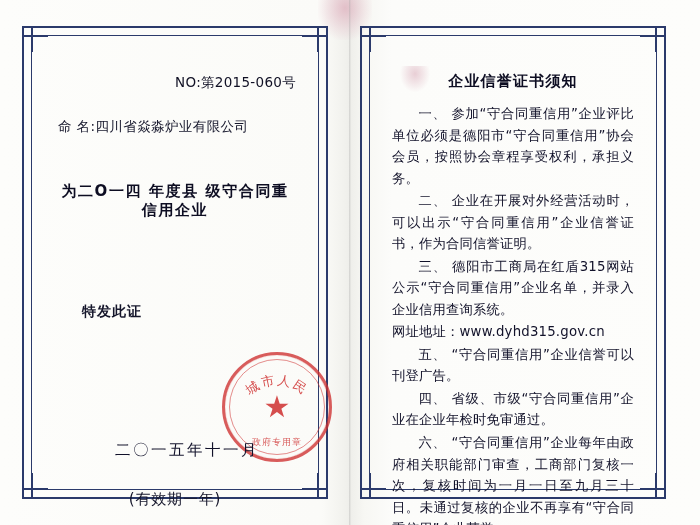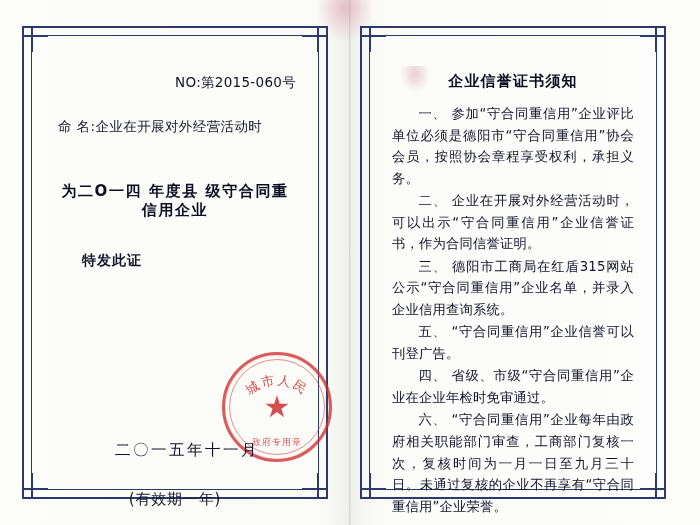--- a/index.html
+++ b/index.html
@@ -113,21 +113,21 @@
   }
   .cert-title {
     margin-top: 46px;
     font-size: 15px;
     font-weight: bold;
     letter-spacing: 1.6px;
     text-align: center;
     color: #0d0d22;
   }
   .cert-issue {
-    margin-top: 32px;
+    margin-top: 83px;
     font-size: 14px;
     font-weight: bold;
     letter-spacing: 1px;
     padding-left: 28px;
   }
   .seal-wrap {
     position: absolute;
     left: 168px;
     top: 290px;
     width: 110px;
@@ -254,21 +254,21 @@
           <span class="h"></span>
           <span class="v"></span>
         </div>
       <div class="corner c-br">
           <span class="h"></span>
           <span class="v"></span>
         </div>
 
       <div class="content">
         <div class="cert-no">NO:第2015-060号</div>
-        <div class="cert-name">命 名:企业在开展对外经营活动时</div>
+        <div class="cert-name">命 名:四川省焱淼炉业有限公司</div>
         <div class="cert-title">为二O一四 年度县 级守合同重信用企业</div>
         <div class="cert-issue">特发此证</div>
 
         <div class="seal-wrap">
           <div class="seal"></div>
           <div class="seal-inner-ring"></div>
           <svg class="seal-arc" viewBox="0 0 110 110">
             <defs>
               <path id="arcTop" d="M 18,62 A 38,38 0 0 1 92,62" fill="none"></path>
             </defs>
@@ -305,19 +305,20 @@
           <span class="h"></span>
           <span class="v"></span>
         </div>
 
       <div class="content">
         <div class="smudge2"></div>
         <div class="notice-title">企业信誉证书须知</div>
         <p class="notice-p">一、 参加“守合同重信用”企业评比单位必须是德阳市“守合同重信用”协会会员，按照协会章程享受权利，承担义务。</p>
         <p class="notice-p">二、 企业在开展对外经营活动时，可以出示“守合同重信用”企业信誉证书，作为合同信誉证明。</p>
         <p class="notice-p">三、 德阳市工商局在红盾315网站公示“守合同重信用”企业名单，并录入企业信用查询系统。</p>
+        <p class="notice-p no-indent">网址地址：www.dyhd315.gov.cn</p>
         <p class="notice-p">五、 “守合同重信用”企业信誉可以刊登广告。</p>
         <p class="notice-p">四、 省级、市级“守合同重信用”企业在企业年检时免审通过。</p>
         <p class="notice-p">六、 “守合同重信用”企业每年由政府相关职能部门审查，工商部门复核一次，复核时间为一月一日至九月三十日。未通过复核的企业不再享有“守合同重信用”企业荣誉。</p>
       </div>
     </div>
   </div>
 </div>
 
 </body></html>

